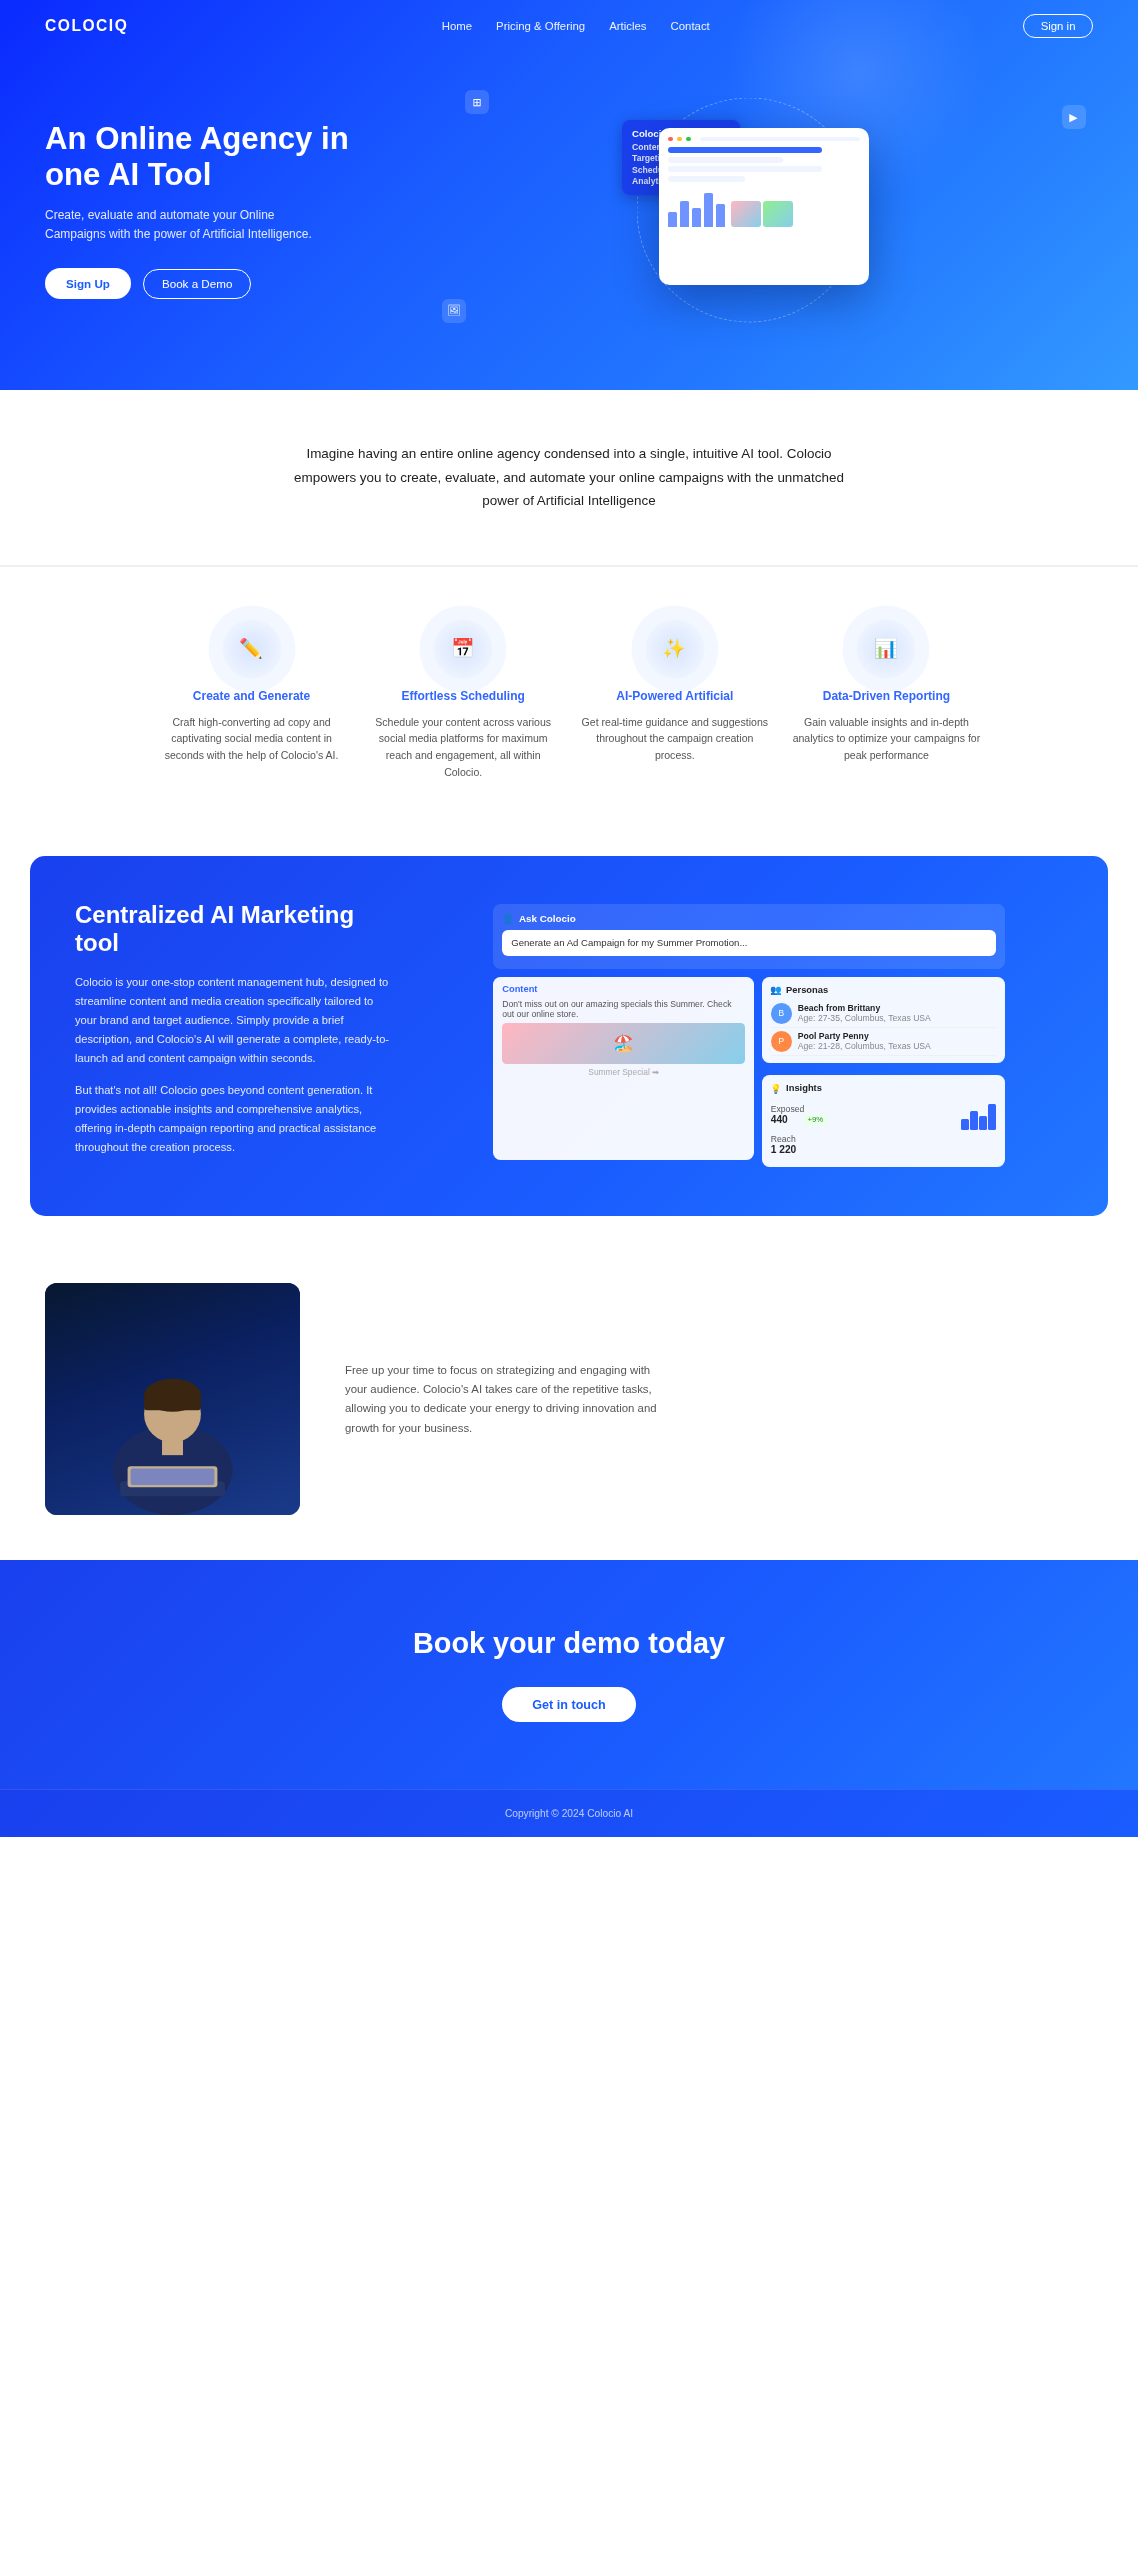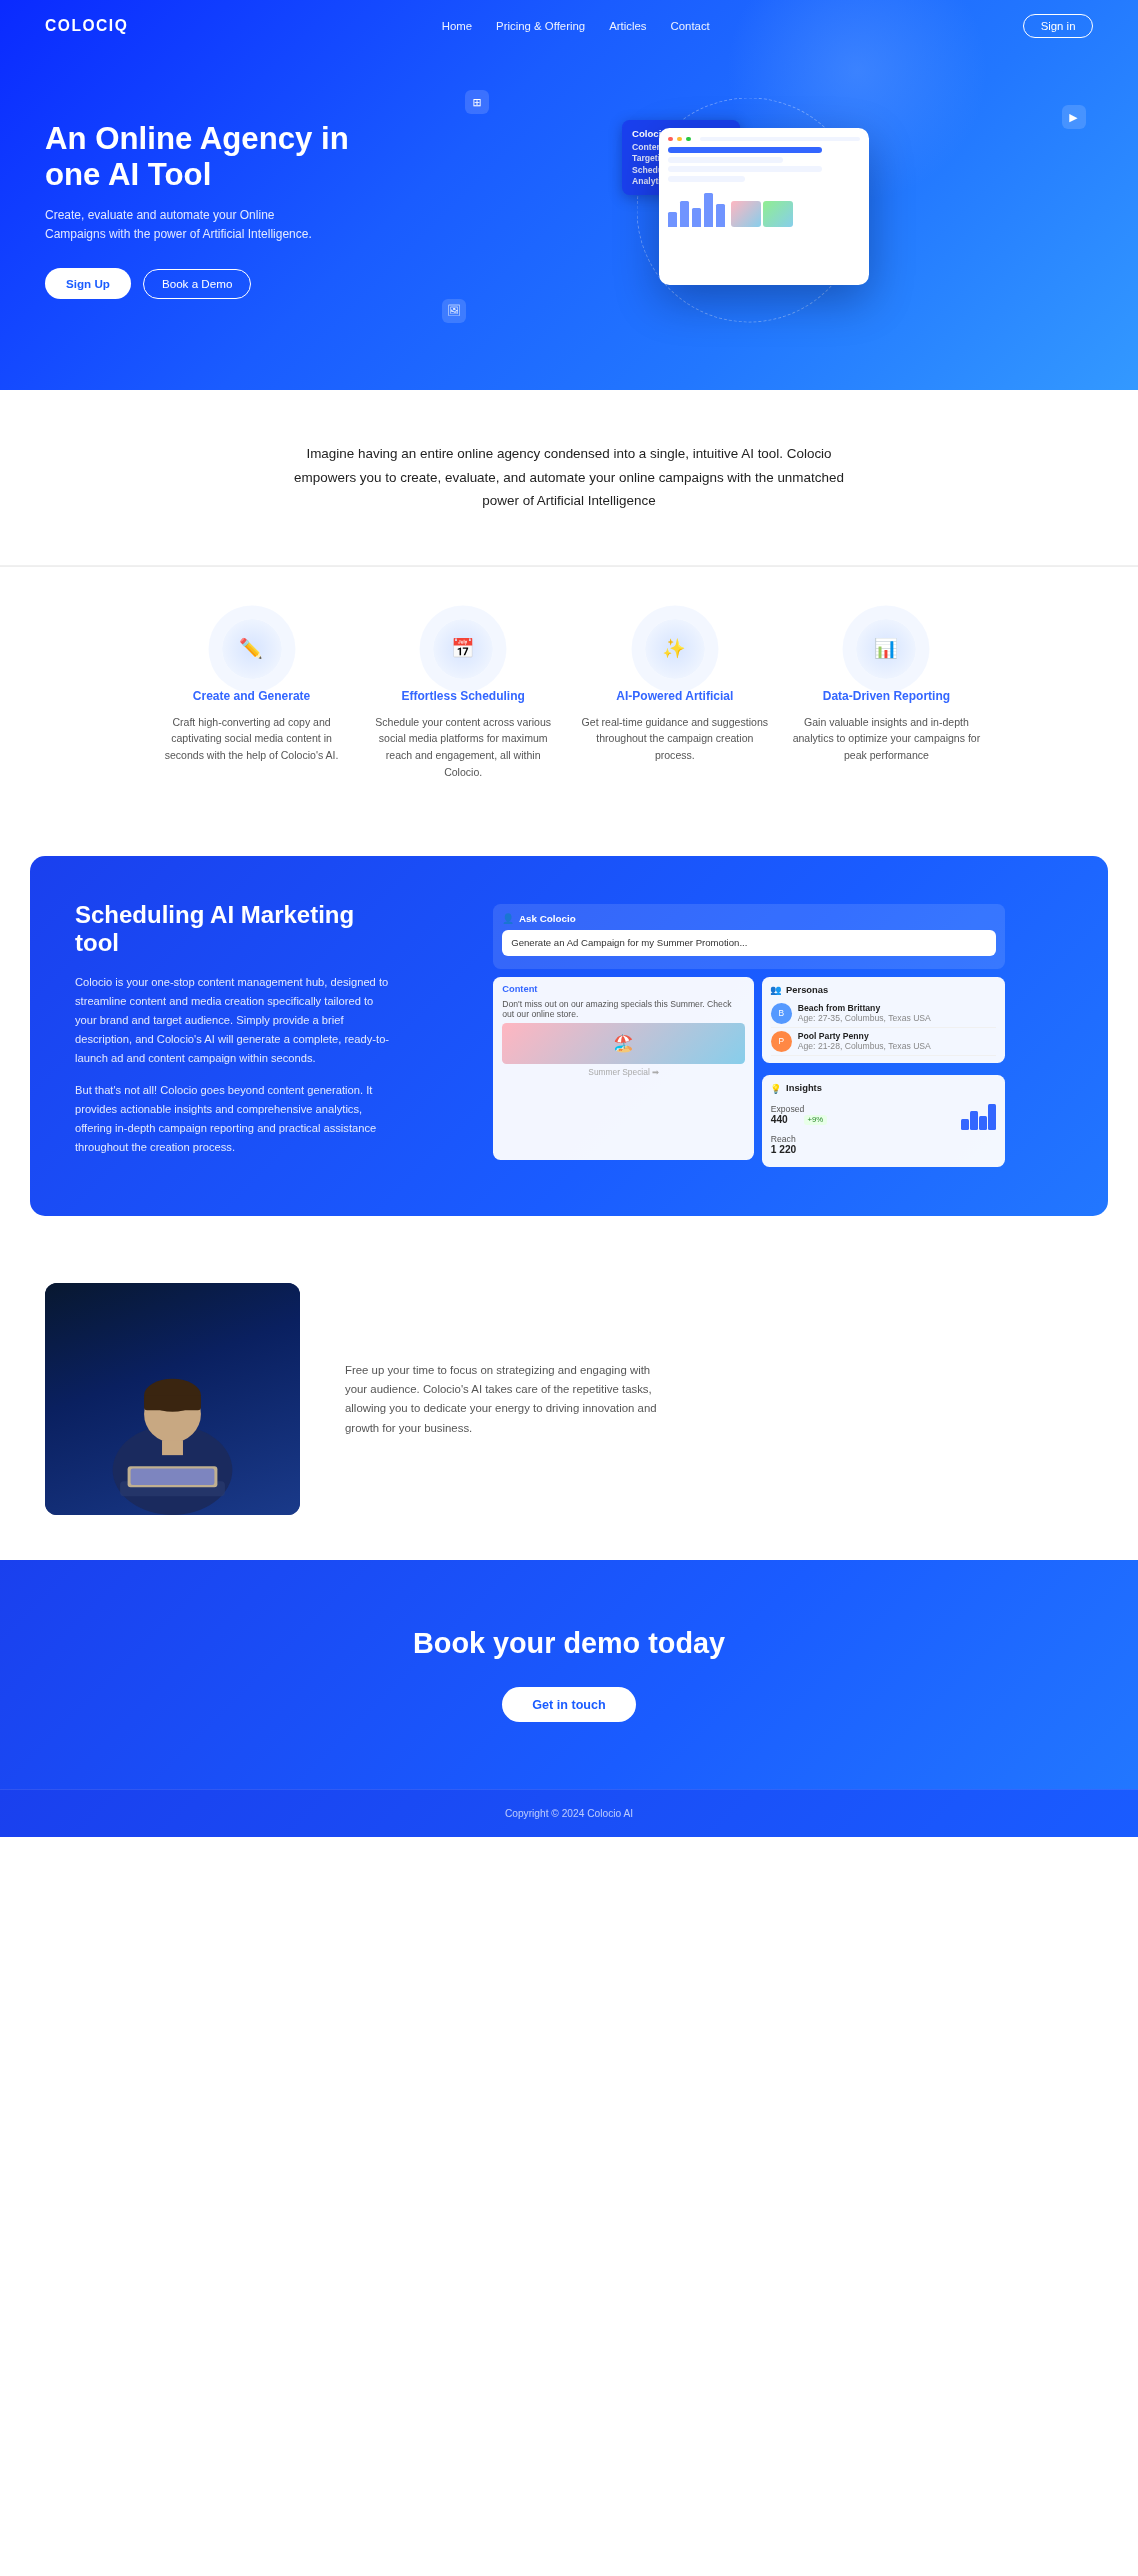--- a/index.html
+++ b/index.html
@@ -318,21 +318,21 @@
       </div>
       <div class="feature-title">Data-Driven Reporting</div>
       <div class="feature-desc">Gain valuable insights and in-depth analytics to optimize your campaigns for peak performance</div>
     </div>
 
   </div>
 </section>
 
 <section class="centralized-section">
   <div class="centralized-content">
-    <h2 class="centralized-title">Scheduling AI Marketing tool</h2>
+    <h2 class="centralized-title">Centralized AI Marketing tool</h2>
     <p class="centralized-desc">Colocio is your one-stop content management hub, designed to streamline content and media creation specifically tailored to your brand and target audience. Simply provide a brief description, and Colocio's AI will generate a complete, ready-to-launch ad and content campaign within seconds.</p>
     <p class="centralized-desc">But that's not all! Colocio goes beyond content generation. It provides actionable insights and comprehensive analytics, offering in-depth campaign reporting and practical assistance throughout the creation process.</p>
   </div>
 
   <div class="centralized-visual">
     <div style="display:flex;flex-direction:column;gap:7.5px;min-width:210px;">
 
       <div style="background:rgba(255,255,255,0.12);border-radius:7.5px;padding:9px;">
         <div style="color:#fff;font-size:0.82rem;font-weight:700;margin-bottom:6px;display:flex;align-items:center;gap:4.5px;">
           <span>👤</span>

